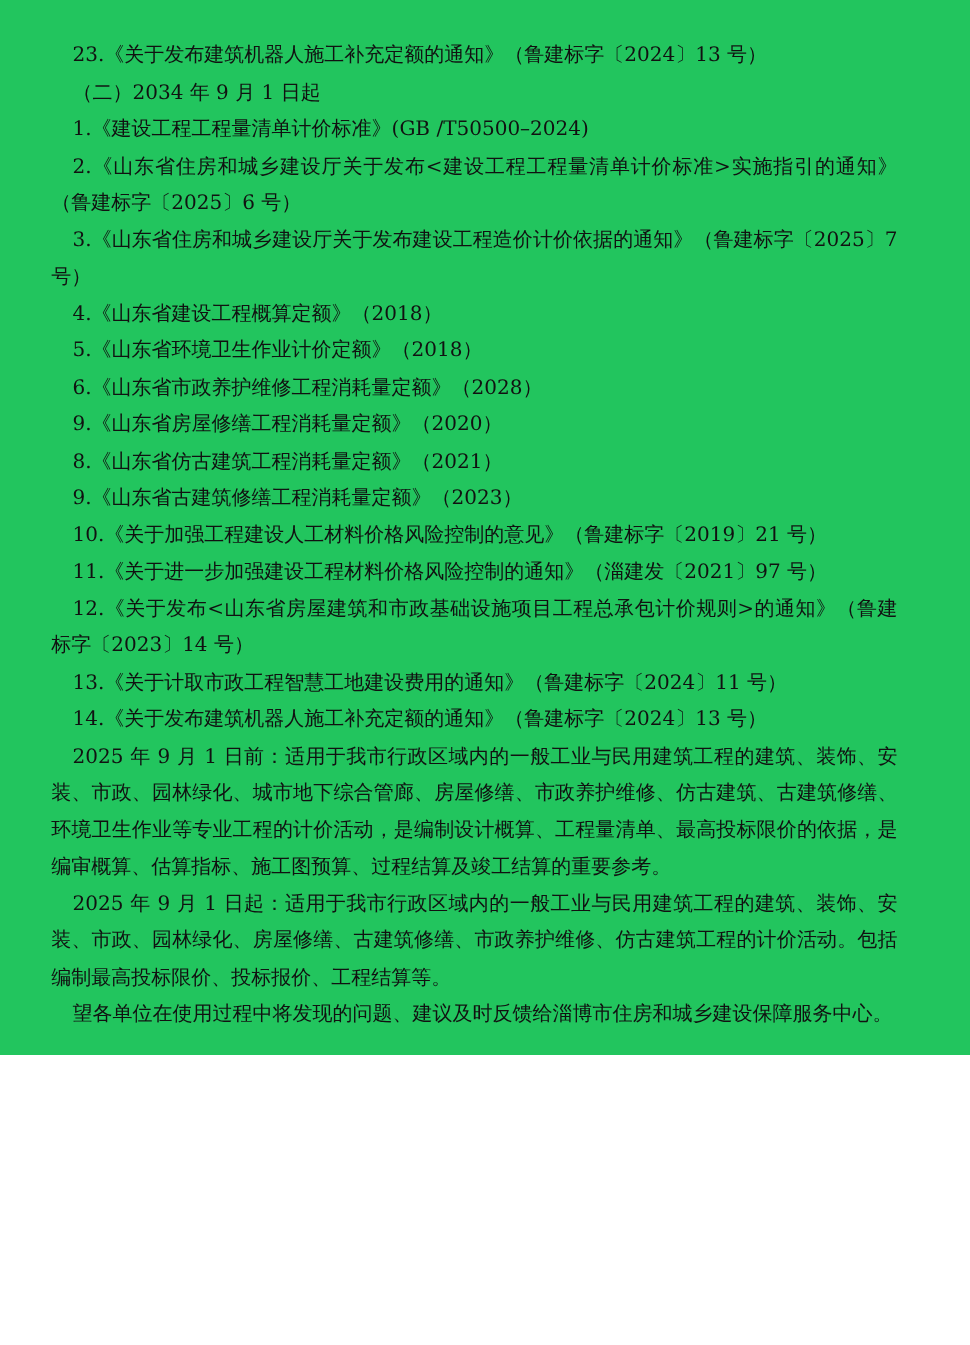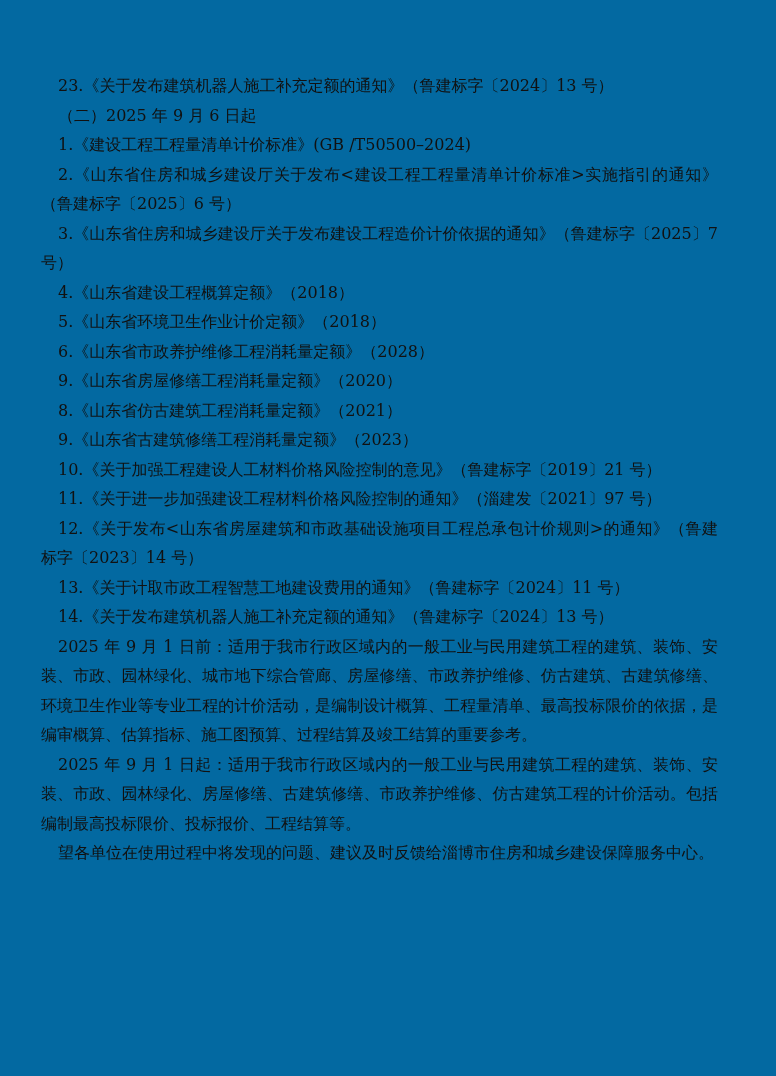--- a/index.html
+++ b/index.html
@@ -3,24 +3,24 @@
 <meta charset="utf-8">
 <style>
   html, body {
     margin: 0;
     padding: 0;
     background: #ffffff;
   }
   .page {
     position: relative;
     width: 776px;
-    height: 1076px;
+    height: 844px;
     box-sizing: border-box;
-    background: #0369a1;
-    padding: 71px 58px 0 41px;
+    background: #22c55e;
+    padding: 29px 58px 0 41px;
     font-family: "DejaVu Serif", "Liberation Serif", serif;
     font-size: 16px;
     color: #111111;
     line-height: 29.5px;
     overflow: hidden;
   }
   .page p, .page h3 {
     margin: 0;
     padding: 0;
     font-size: 16px;
@@ -37,21 +37,21 @@
     text-indent: 0;
   }
 </style>
 </head>
 <body>
 
 <div class="page">
 
   <p>23.《关于发布建筑机器人施工补充定额的通知》（鲁建标字〔2024〕13 号）</p>
 
-  <h3 class="heading heading-flush">（二）2025 年 9 月 6 日起</h3>
+  <h3 class="heading heading-flush">（二）2034 年 9 月 1 日起</h3>
 
   <p>1.《建设工程工程量清单计价标准》(GB /T50500–2024)</p>
   <p>2.《山东省住房和城乡建设厅关于发布&lt;建设工程工程量清单计价标准&gt;实施指引的通知》（鲁建标字〔2025〕6 号）</p>
   <p>3.《山东省住房和城乡建设厅关于发布建设工程造价计价依据的通知》（鲁建标字〔2025〕7 号）</p>
   <p>4.《山东省建设工程概算定额》（2018）</p>
   <p>5.《山东省环境卫生作业计价定额》（2018）</p>
   <p>6.《山东省市政养护维修工程消耗量定额》（2028）</p>
   <p>9.《山东省房屋修缮工程消耗量定额》（2020）</p>
   <p>8.《山东省仿古建筑工程消耗量定额》（2021）</p>
   <p>9.《山东省古建筑修缮工程消耗量定额》（2023）</p>

